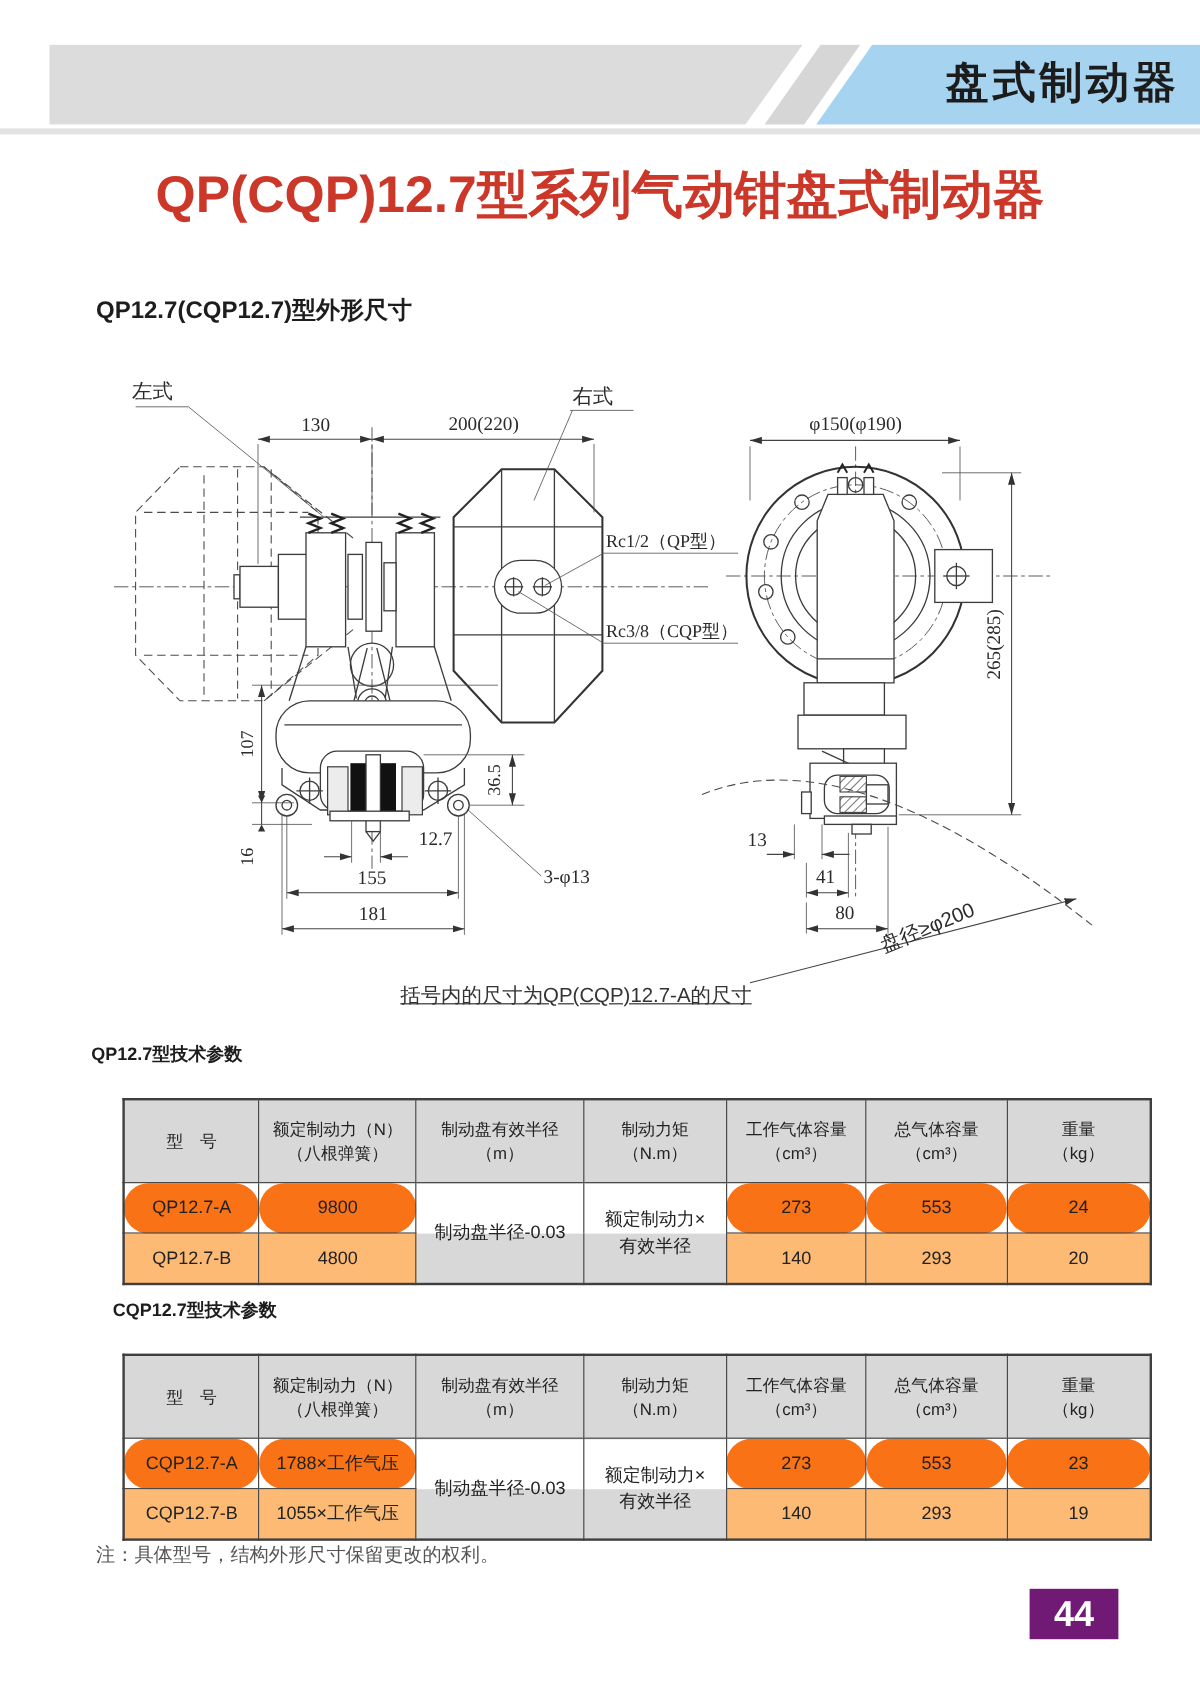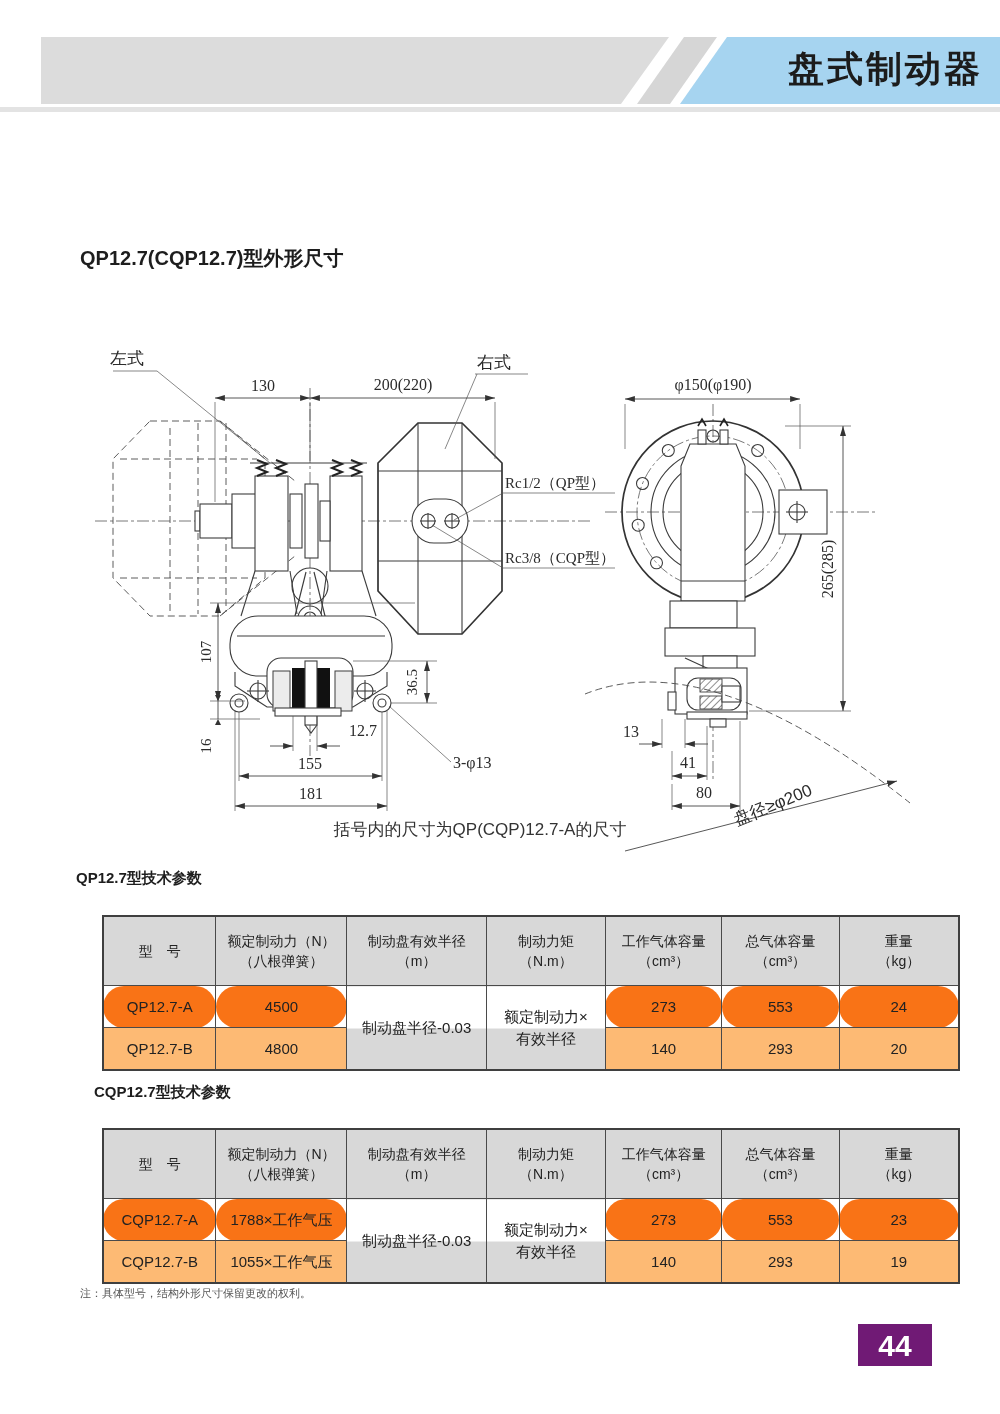--- a/index.html
+++ b/index.html
@@ -16,35 +16,35 @@
     clip-path:polygon(686px 0,1000px 0,1000px 100%,639px 100%);}
   .band-label{position:absolute;right:58px;top:8px;font-size:36px;font-weight:bold;
     letter-spacing:3px;color:#1c1c1c;}
   .band-underline{position:absolute;left:0;top:107px;width:1000px;height:5px;background:#e3e3e3;}
 
   .doc-title{position:absolute;left:0;top:134px;width:1000px;text-align:center;
     font-size:43px;font-weight:bold;}
 
   .sec-heading{position:absolute;left:80px;top:245px;font-size:20px;font-weight:bold;color:#1d1d1d;}
 
-  .drawing{position:absolute;left:85px;top:316px;width:830px;height:545px;}
-  .caption{position:absolute;left:0;top:818px;width:960px;text-align:center;font-size:17px;color:#333;}
+  .drawing{position:absolute;left:85px;top:284px;width:830px;height:545px;}
+  .caption{position:absolute;left:0;top:818px;width:960px;text-align:center;font-size:17px;color:#333;text-decoration:underline;}
 
   .tbl-heading{position:absolute;font-size:15px;font-weight:bold;color:#1d1d1d;}
   .tbl-wrap{position:absolute;left:72px;width:858px;}
   table.spec{border-collapse:collapse;width:858px;table-layout:fixed;
     border:2px solid #3f3f3f;font-size:15px;color:#222;margin-left:30px;}
   table.spec td{border:1px solid #4a4a4a;text-align:center;vertical-align:middle;
     white-space:pre-line;line-height:1.45;padding:2px;}
   table.spec .hd{height:64px;background:#d8d8d8;font-size:14px;font-weight:normal;}
   table.spec .rA{height:37px;background:#f97316;border-radius:21px;}
   table.spec .rB{height:37px;background:#fdba74;}
   table.spec .mg{background:linear-gradient(to bottom,#ffffff 50%,#d8d8d8 50%);}
 
-  .footnote{position:absolute;left:80px;top:1286px;font-size:11px;color:#555;}
+  .footnote{position:absolute;left:80px;top:1286px;font-size:16px;color:#555;}
   .page-badge{position:absolute;left:858px;top:1324px;width:74px;height:42px;background:#701a75;
     color:#ffffff;font-size:30px;font-weight:bold;text-align:center;line-height:43px;}
 
   
   .ln{stroke:#3c3c3c;stroke-width:1.1;fill:none;}
   .lnf{stroke:#3c3c3c;stroke-width:1.1;fill:#ffffff;}
   .hv{stroke:#333;stroke-width:1.7;fill:none;}
   .dash{stroke:#4a4a4a;stroke-width:0.9;fill:none;stroke-dasharray:7 4;}
   .cdot{stroke:#555;stroke-width:0.8;fill:none;stroke-dasharray:12 3 3 3;}
   .dimln{stroke:#444;stroke-width:0.9;fill:none;}
@@ -61,20 +61,21 @@
 <div class="page">
 
   <div class="band">
     <div class="band-gray"></div>
     <div class="band-stripe"></div>
     <div class="band-blue"></div>
     <div class="band-label">盘式制动器</div>
   </div>
   <div class="band-underline"></div>
 
+  <div class="doc-title" style="color:#cb382a;">QP(CQP)12.7型系列气动钳盘式制动器</div>
 
   <div class="sec-heading">QP12.7(CQP12.7)型外形尺寸</div>
 
   <div class="drawing">
   <svg width="830" height="545" viewBox="0 0 830 545">
     <defs>
       <marker id="arr" viewBox="0 0 10 6" refX="10" refY="3" markerWidth="11" markerHeight="7" orient="auto-start-reverse">
         <path d="M0 0 L10 3 L0 6 Z" fill="#333"></path>
       </marker>
       <pattern id="hatch" width="5" height="5" patternUnits="userSpaceOnUse" patternTransform="rotate(45)">
@@ -324,21 +325,21 @@
 （N.m）</td>
         <td class="hd">工作气体容量
 （cm³）</td>
         <td class="hd">总气体容量
 （cm³）</td>
         <td class="hd">重量
 （kg）</td>
       </tr>
       <tr>
         <td class="rA">QP12.7-A</td>
-        <td class="rA">4500</td>
+        <td class="rA">9800</td>
         <td class="mg" rowspan="2">制动盘半径-0.03</td>
         <td class="mg" rowspan="2">额定制动力×
 有效半径</td>
         <td class="rA">273</td>
         <td class="rA">553</td>
         <td class="rA">24</td>
       </tr>
       <tr>
         <td class="rB">QP12.7-B</td>
         <td class="rB">4800</td>

